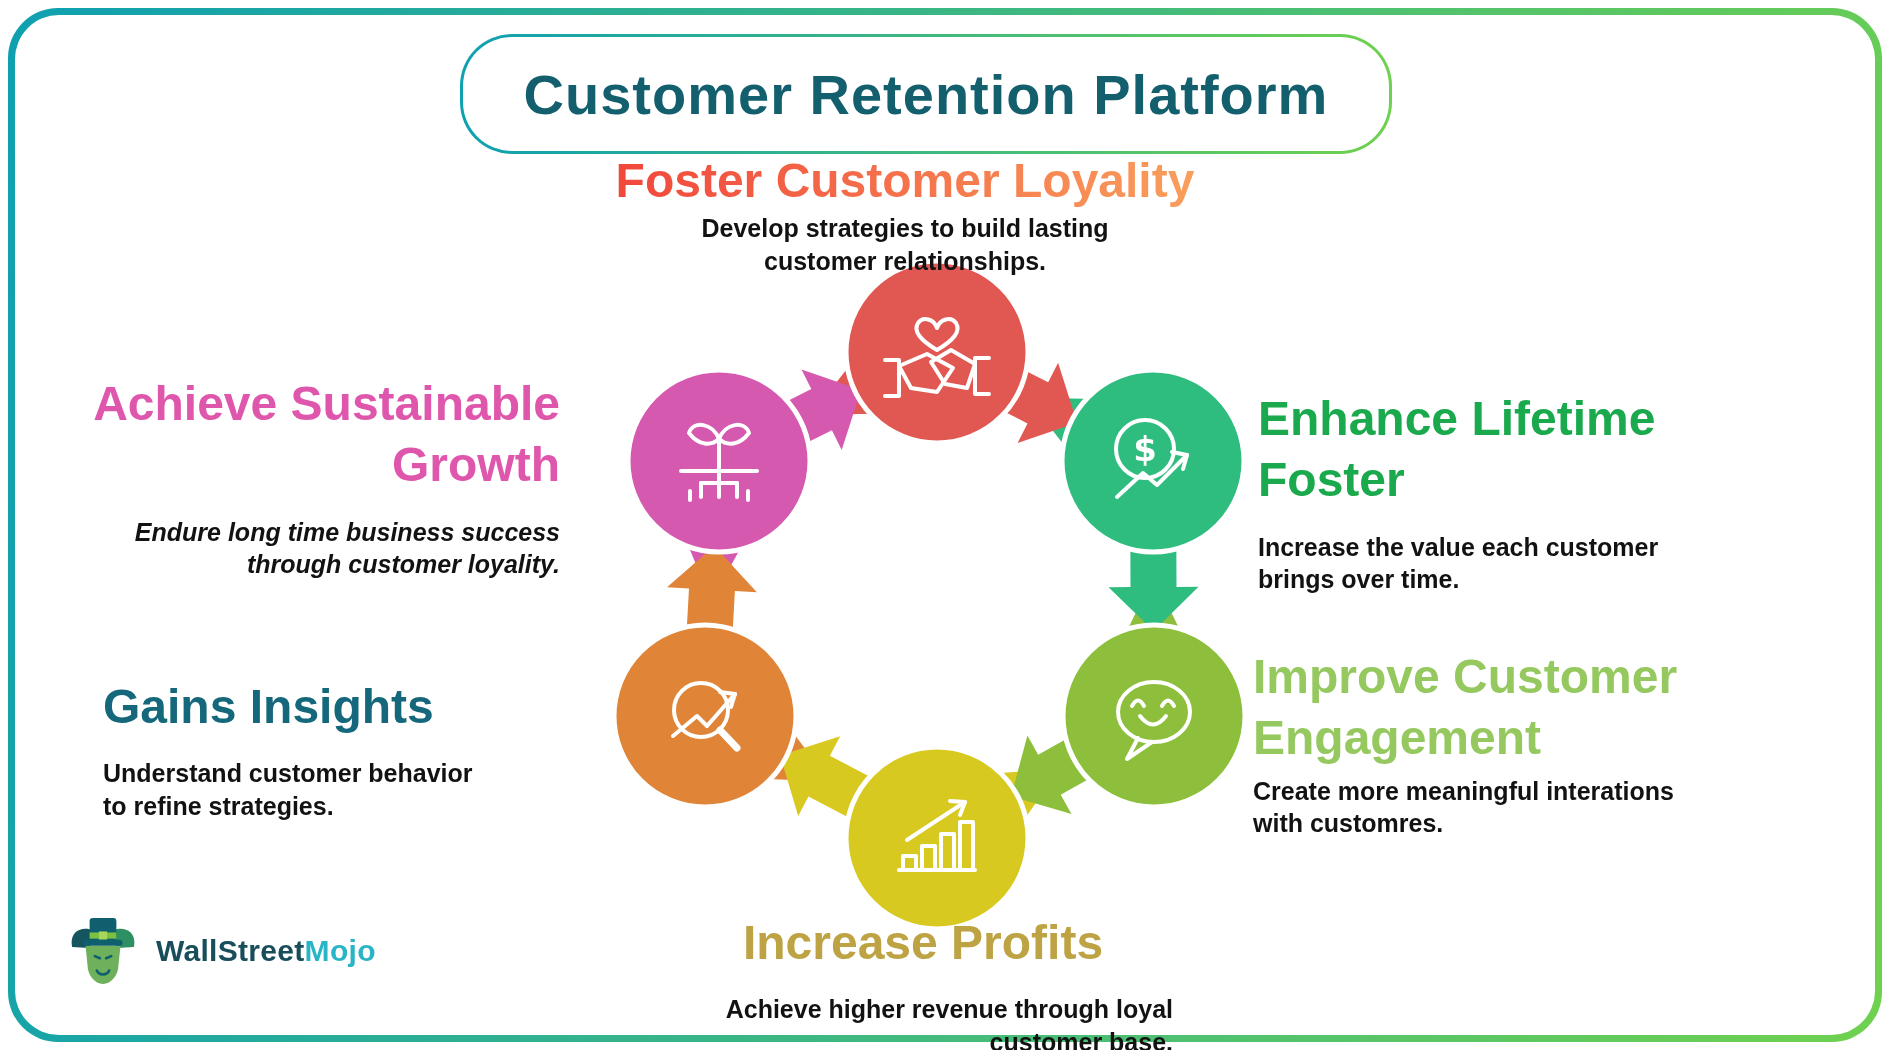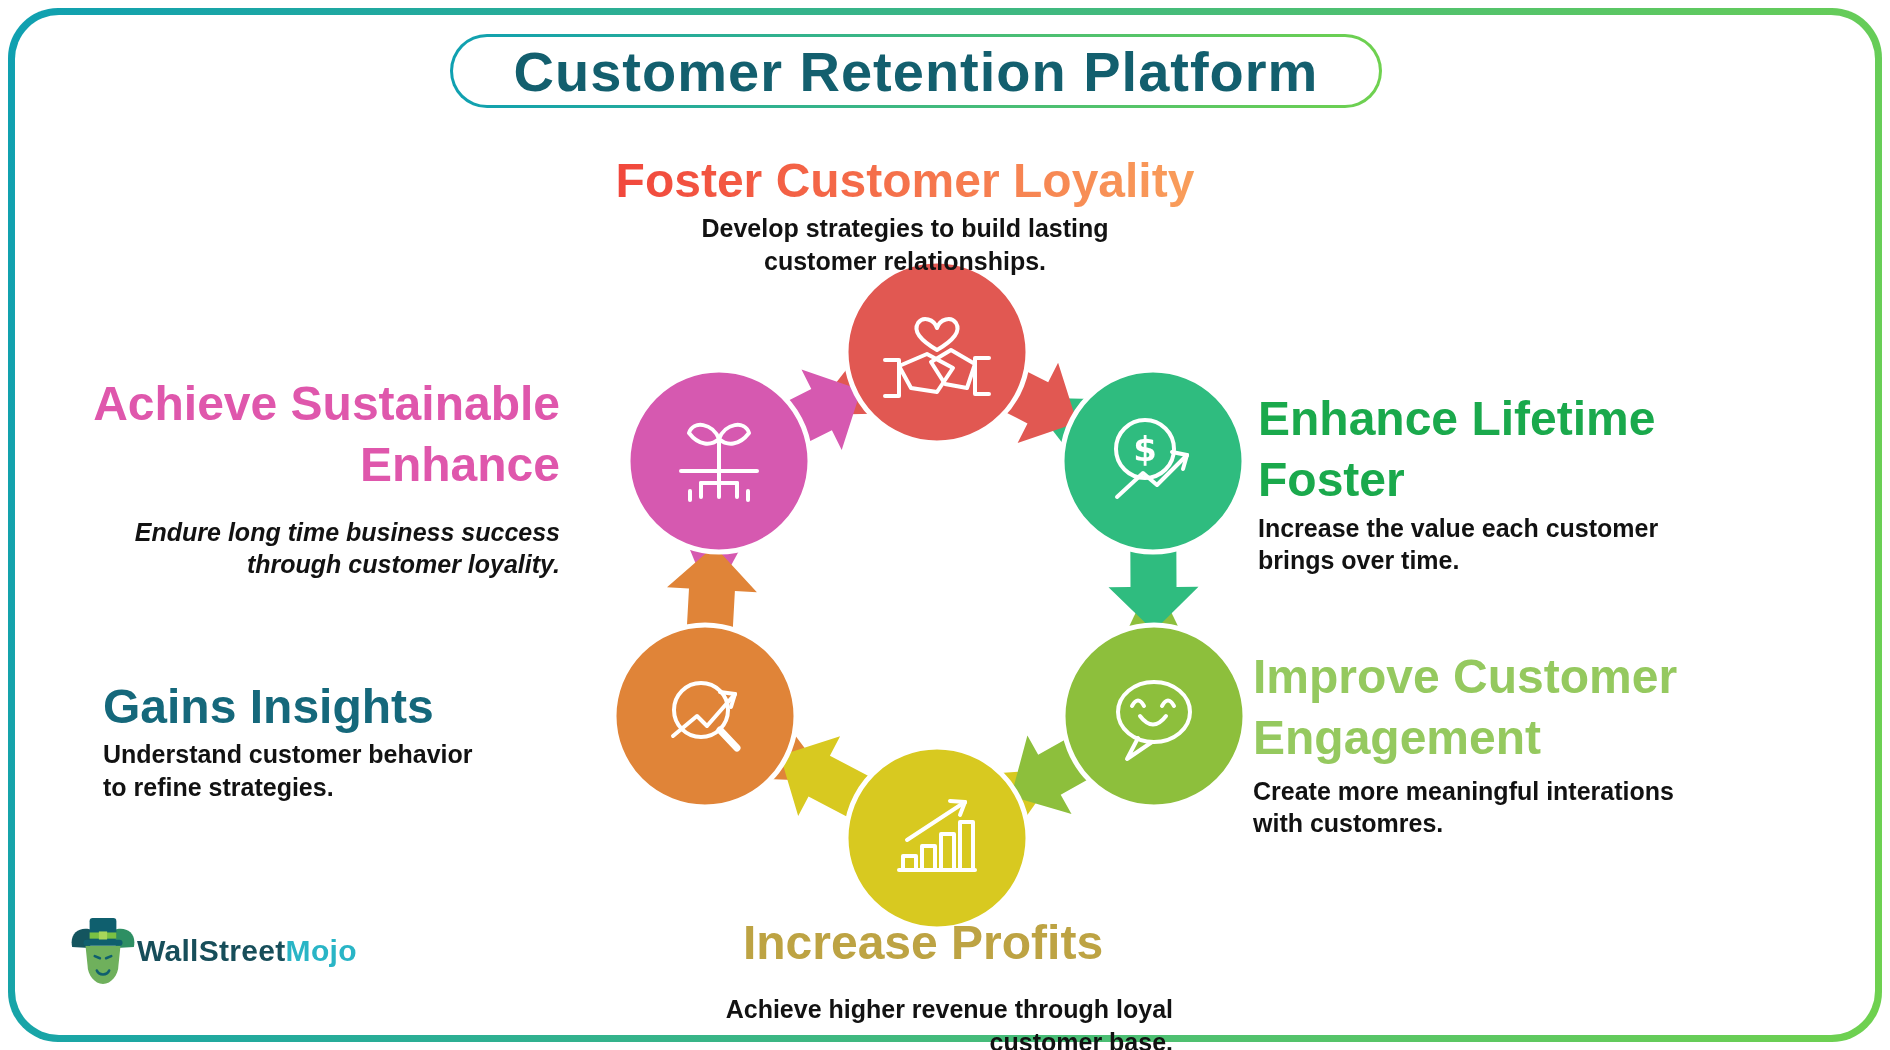--- a/index.html
+++ b/index.html
@@ -7,21 +7,21 @@
        font-family:"Liberation Sans","DejaVu Sans",sans-serif;}
 
   
   .frame{position:absolute;inset:8px;border-radius:50px;
          background:linear-gradient(100deg,var(--c-frame_start),var(--c-frame_end));}
   .frame-inner{position:absolute;inset:7px;border-radius:44px;background:#fff;}
 
   .stage{position:absolute;inset:0;}
 
   
-  .pill{position:absolute;left:450px;top:34px;width:932px;height:74px;border-radius:52px;
+  .pill{position:absolute;left:460px;top:34px;width:932px;height:120px;border-radius:52px;
         background:linear-gradient(90deg,var(--c-frame_start),var(--c-frame_end));}
   .pill-inner{position:absolute;inset:3px;border-radius:49px;background:#fff;
         display:flex;align-items:center;justify-content:center;}
   .pill-text{font-size:56px;font-weight:800;color:var(--c-title_text);letter-spacing:1px;}
 
   svg.diagram{position:absolute;left:0;top:0;}
 
   
   .fill-loyalty{fill:var(--c-node_red);}
   .fill-lifetime{fill:var(--c-node_green);}
@@ -30,21 +30,21 @@
   .fill-insights{fill:var(--c-node_orange);}
   .fill-growth{fill:var(--c-node_pink);}
   .node-circle{stroke:#fff;stroke-width:5px;}
   .icon{stroke:var(--c-icon_stroke);stroke-width:4px;fill:none;
         stroke-linecap:round;stroke-linejoin:round;}
 
   
   .block{position:absolute;}
   .title{font-size:48px;font-weight:800;line-height:1.28;white-space:pre-line;}
   .desc{font-size:25px;font-weight:700;line-height:1.3;color:var(--c-body_text);
-        white-space:pre-line;margin-top:1px;}
+        white-space:pre-line;margin-top:20px;}
 
   #blk-foster{left:605px;top:150px;width:600px;text-align:center;}
   #blk-foster .title{color:var(--c-heading_foster_fallback);}
   @supports ((background-clip:text) or (-webkit-background-clip:text)){
     #blk-foster .title{
       background:linear-gradient(90deg,var(--c-heading_foster_start),var(--c-heading_foster_end));
       -webkit-background-clip:text;background-clip:text;color:transparent;display:inline-block;}
   }
   #blk-foster .desc{margin-top:1px;}
 
@@ -60,21 +60,21 @@
   #blk-profits .desc{margin-top:20px;text-align:right;}
 
   #blk-insights{right:1307px;top:676px;width:480px;}
   #blk-insights .title{color:var(--c-heading_insights);}
 
   #blk-growth{right:1330px;top:373px;width:500px;text-align:right;}
   #blk-growth .title{color:var(--c-heading_growth);}
   #blk-growth .desc{margin-top:20px;font-style:italic;}
 
   
-  .logo{position:absolute;left:70px;top:916px;display:flex;align-items:center;gap:1px;}
+  .logo{position:absolute;left:70px;top:916px;display:flex;align-items:center;gap:20px;}
   .logo-text{font-size:30px;font-weight:800;letter-spacing:0.3px;}
   .logo-text .ws{color:var(--c-logo_wallstreet);}
   .logo-text .mojo{color:var(--c-logo_mojo);}
 </style>
 </head>
 <body>
 
 <div class="frame">
   <div class="frame-inner"></div>
 </div>
@@ -194,21 +194,21 @@
   </div>
 
   <div class="block" id="blk-insights">
     <div class="title">Gains Insights</div>
     <div class="desc">Understand customer behavior
 to refine strategies.</div>
   </div>
 
   <div class="block" id="blk-growth">
     <div class="title">Achieve Sustainable
-Enhance</div>
+Growth</div>
     <div class="desc">Endure long time business success
 through customer loyality.</div>
   </div>
 
   <div class="logo">
     <svg width="66" height="70" viewBox="0 0 64 68">
       <path d="M2,30 C-1,15 11,9 23,14 L19,31 Z" fill="#14555F"></path>
       <path d="M62,30 C65,15 53,9 41,14 L45,31 Z" fill="#2E8F63"></path>
       <path d="M15,29 L49,29 L47,48 C47,57 40,66 32,66 C24,66 17,57 17,48 Z" fill="#6FB05C"></path>
       <rect x="19" y="2" width="26" height="22" rx="3" fill="#0F5F6E"></rect>

